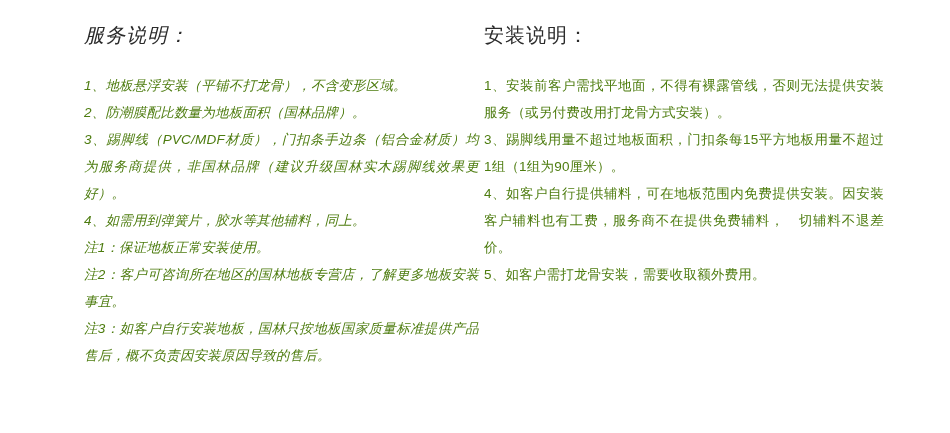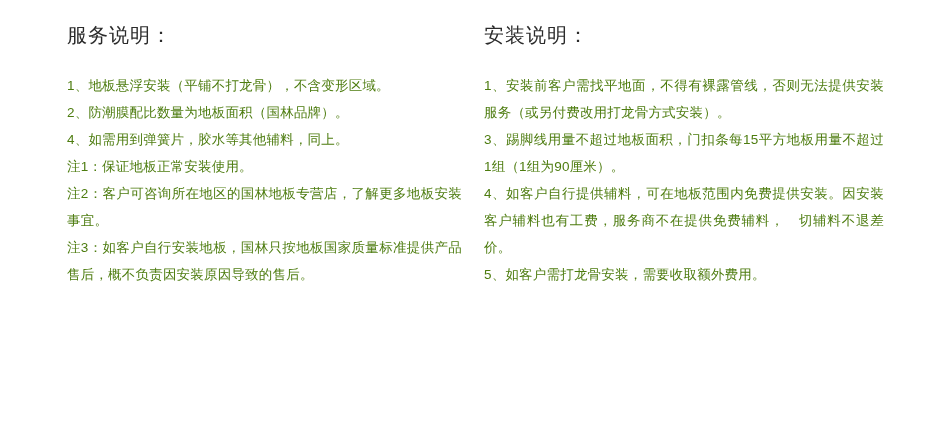--- a/index.html
+++ b/index.html
@@ -19,22 +19,23 @@
     width: 950px;
     height: 433px;
     box-sizing: border-box;
   }
   .column {
     position: absolute;
     top: 0;
     box-sizing: border-box;
   }
   .col-left {
-    left: 67px;
+    left: 84px;
     width: 395px;
+    font-style: italic;
   }
   .col-right {
     left: 484px;
     width: 400px;
   }
   .section-title {
     font-size: 20px;
     font-weight: normal;
     color: #2b2b2b;
     margin: 20px 0 0 0;
@@ -56,20 +57,21 @@
 </head>
 <body>
 
 <div class="page">
 
   <div class="column col-left">
     <h2 class="section-title">服务说明：</h2>
     <div class="items">
       <p class="item">1、地板悬浮安装（平铺不打龙骨），不含变形区域。</p>
       <p class="item">2、防潮膜配比数量为地板面积（国林品牌）。</p>
+      <p class="item">3、踢脚线（PVC/MDF材质），门扣条手边条（铝合金材质）均为服务商提供，非国林品牌（建议升级国林实木踢脚线效果更好）。</p>
       <p class="item">4、如需用到弹簧片，胶水等其他辅料，同上。</p>
       <p class="item">注1：保证地板正常安装使用。</p>
       <p class="item">注2：客户可咨询所在地区的国林地板专营店，了解更多地板安装事宜。</p>
       <p class="item">注3：如客户自行安装地板，国林只按地板国家质量标准提供产品售后，概不负责因安装原因导致的售后。</p>
     </div>
   </div>
 
   <div class="column col-right">
     <h2 class="section-title">安装说明：</h2>
     <div class="items">

